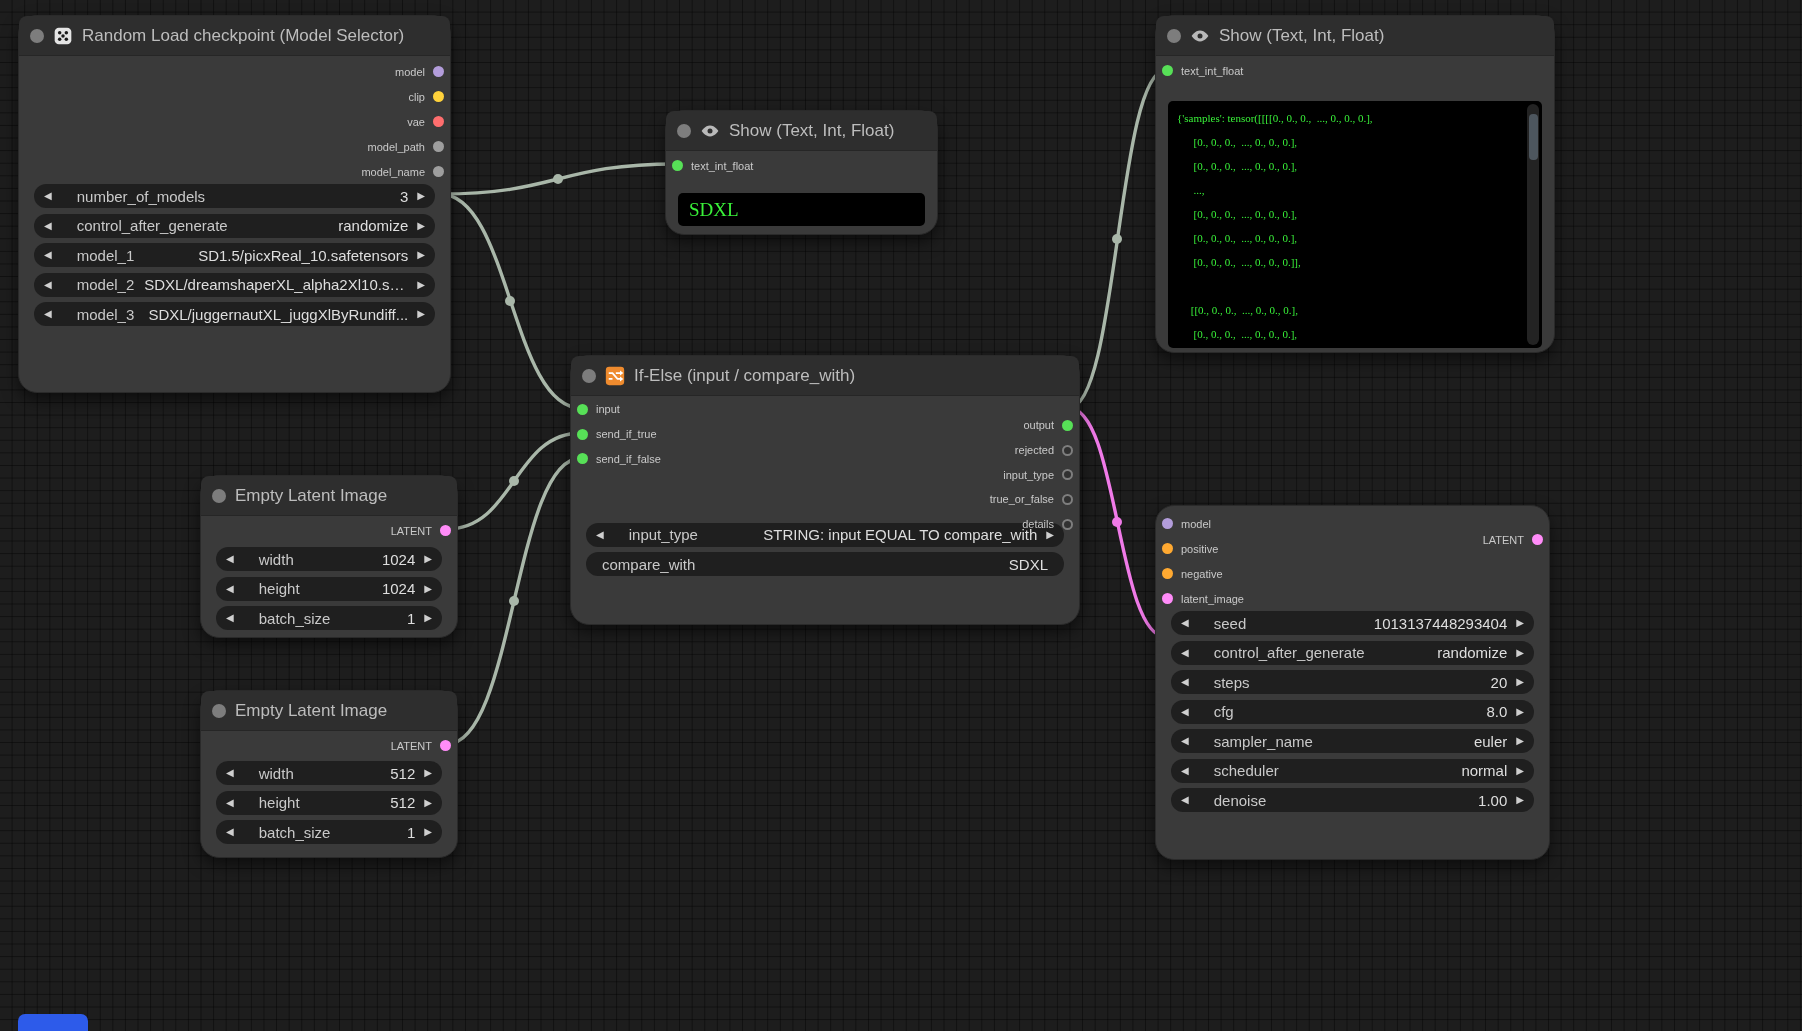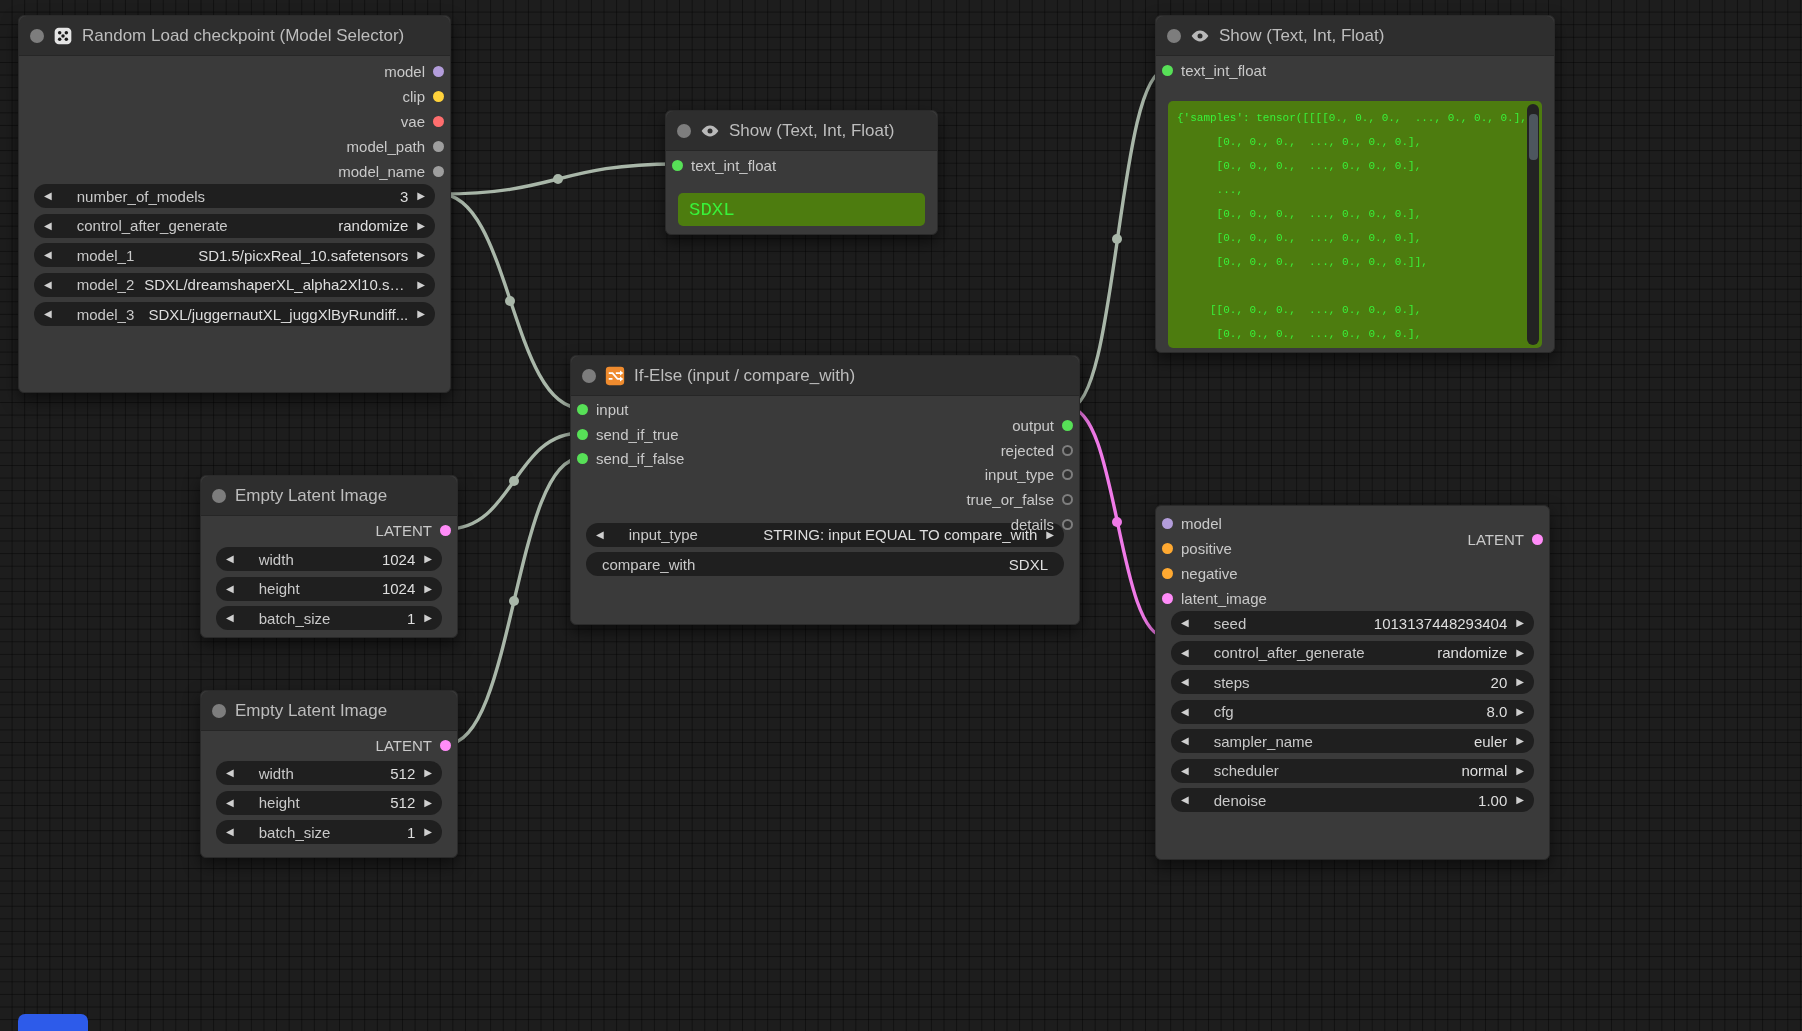--- a/index.html
+++ b/index.html
@@ -5,48 +5,48 @@
   *{margin:0;padding:0;box-sizing:border-box}
   html,body{width:1802px;height:1031px}
   body{background:#1d1d1d;font-family:"Liberation Sans",sans-serif;overflow:hidden}
   .canvas{position:relative;width:1802px;height:1031px;background-color:#1d1d1d;
     background-image:linear-gradient(rgba(0,0,0,.42) 1px,transparent 1px),
                      linear-gradient(90deg,rgba(0,0,0,.42) 1px,transparent 1px);
     background-size:12.6px 12.6px;background-position:-1px -1px;}
   .wires{position:absolute;left:0;top:0;z-index:1}
   .wire{fill:none;stroke-width:3.4px;stroke-linecap:round;stroke:#a9b7a9}
   .wiredot{stroke:none;fill:#a9b7a9}
-  .node{position:absolute;z-index:2;background:#3a3a3a;border:1px solid #2a2a2a;border-radius:6px;
+  .node{position:absolute;z-index:2;background:#3a3a3a;border:1px solid #2a2a2a;border-radius:19px;
         box-shadow:0 7px 16px rgba(0,0,0,.55);color:#c9c9c9}
   .node-head{height:40px;display:flex;align-items:center;gap:9px;padding:0 11px;background:#2e2e2e;
              border-radius:8px 8px 0 0;border-bottom:1px solid #262626}
   .head-dot{width:14px;height:14px;border-radius:50%;background:#7d7d7d;flex:none}
   .head-icon{width:20px;height:20px;flex:none;display:flex}
   .head-icon svg{width:100%;height:100%}
   .head-title{font-size:17px;color:#bdbdbd;white-space:nowrap}
-  .slot{display:flex;align-items:center;height:25px;gap:8px;font-size:15px}
+  .slot{display:flex;align-items:center;height:25px;gap:8px;font-size:11px}
   .slot.in{padding-left:6px;justify-content:flex-start}
   .slot.out{padding-right:6px;justify-content:flex-end}
   .slot-label{color:#c9c9c9;white-space:nowrap}
   .dot{width:11px;height:11px;border-radius:50%;flex:none;background:#888}
   .dot.hollow{background:#313131;border:2.5px solid #7e7e7e}
   .slot-cols{position:relative}
   .slots-left{position:absolute;left:0;top:0;right:50%}
   .slots-right{position:absolute;right:0;top:16px;left:50%}
   .ifelse .slot{height:24.7px}
   .widget{height:24px;margin:5.5px 15px 0;background:#1f1f1f;border-radius:12px;display:flex;
           align-items:center;padding:0 10px;font-size:15px}
   .w-arrow{font-size:10px;color:#cfcfcf;line-height:1;flex:none}
   .w-label{margin-left:25px;white-space:nowrap;color:#c9c9c9}
   .w-value{margin-left:auto;padding-left:10px;margin-right:9px;color:#dedede;white-space:nowrap;
            overflow:hidden;text-overflow:ellipsis}
   .widget.noarrows{padding:0 16px}
   .widget.noarrows .w-label{margin-left:0}
   .widget.noarrows .w-value{margin-right:0}
-  .text-display{background:#4d7c0f;border-radius:5px;font-family:Liberation Mono, monospace;color:#39f139}
+  .text-display{background:#000000;border-radius:5px;font-family:Liberation Serif, serif;color:#39f139}
   .sdxl-box{margin:15px 12px 0;height:33px;display:flex;align-items:center;padding:0 11px;font-size:19px}
   .tensor-box{position:relative;margin:18px 12px 0;height:247px;padding:5px 0 5px 9px;overflow:hidden}
   .tensor-text{font-size:11px;line-height:24px;white-space:pre}
   .scrollbar{position:absolute;top:3px;right:3px;width:12px;height:241px;background:#232323;border-radius:6px}
   .scroll-thumb{position:absolute;left:1.5px;top:10px;width:9px;height:46px;background:#4d565e;border-radius:4px}
   .partial-node{position:absolute;z-index:2;border-radius:7px 7px 0 0;background:#2d5bea}
 </style>
 </head>
 <body>
 

